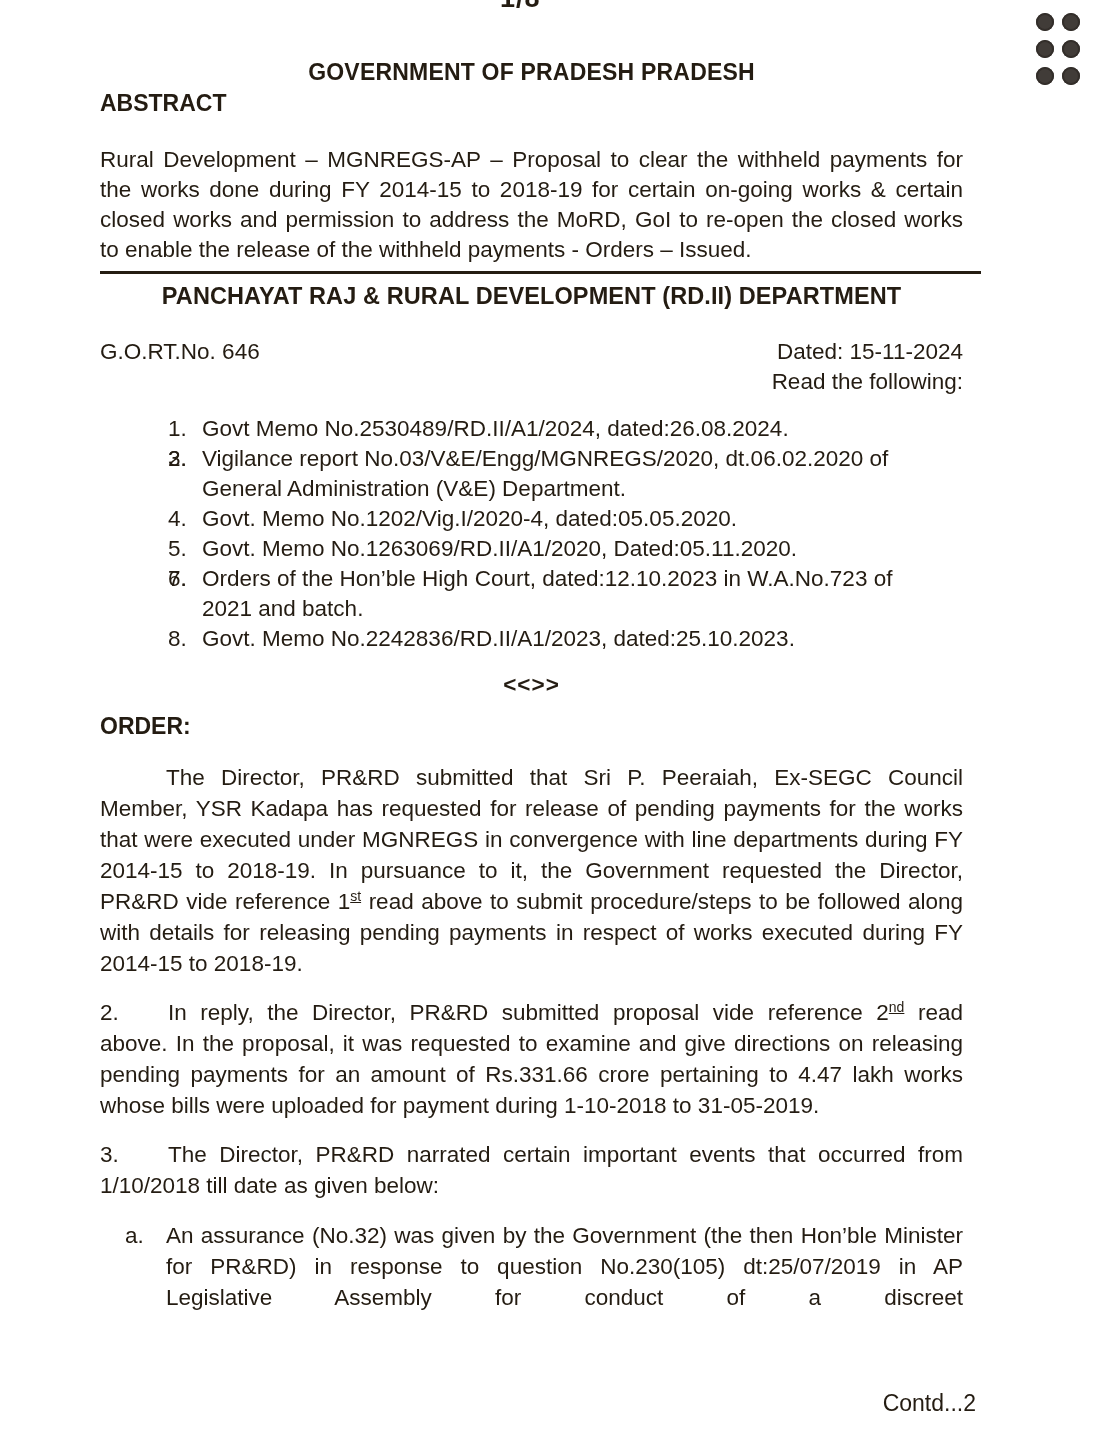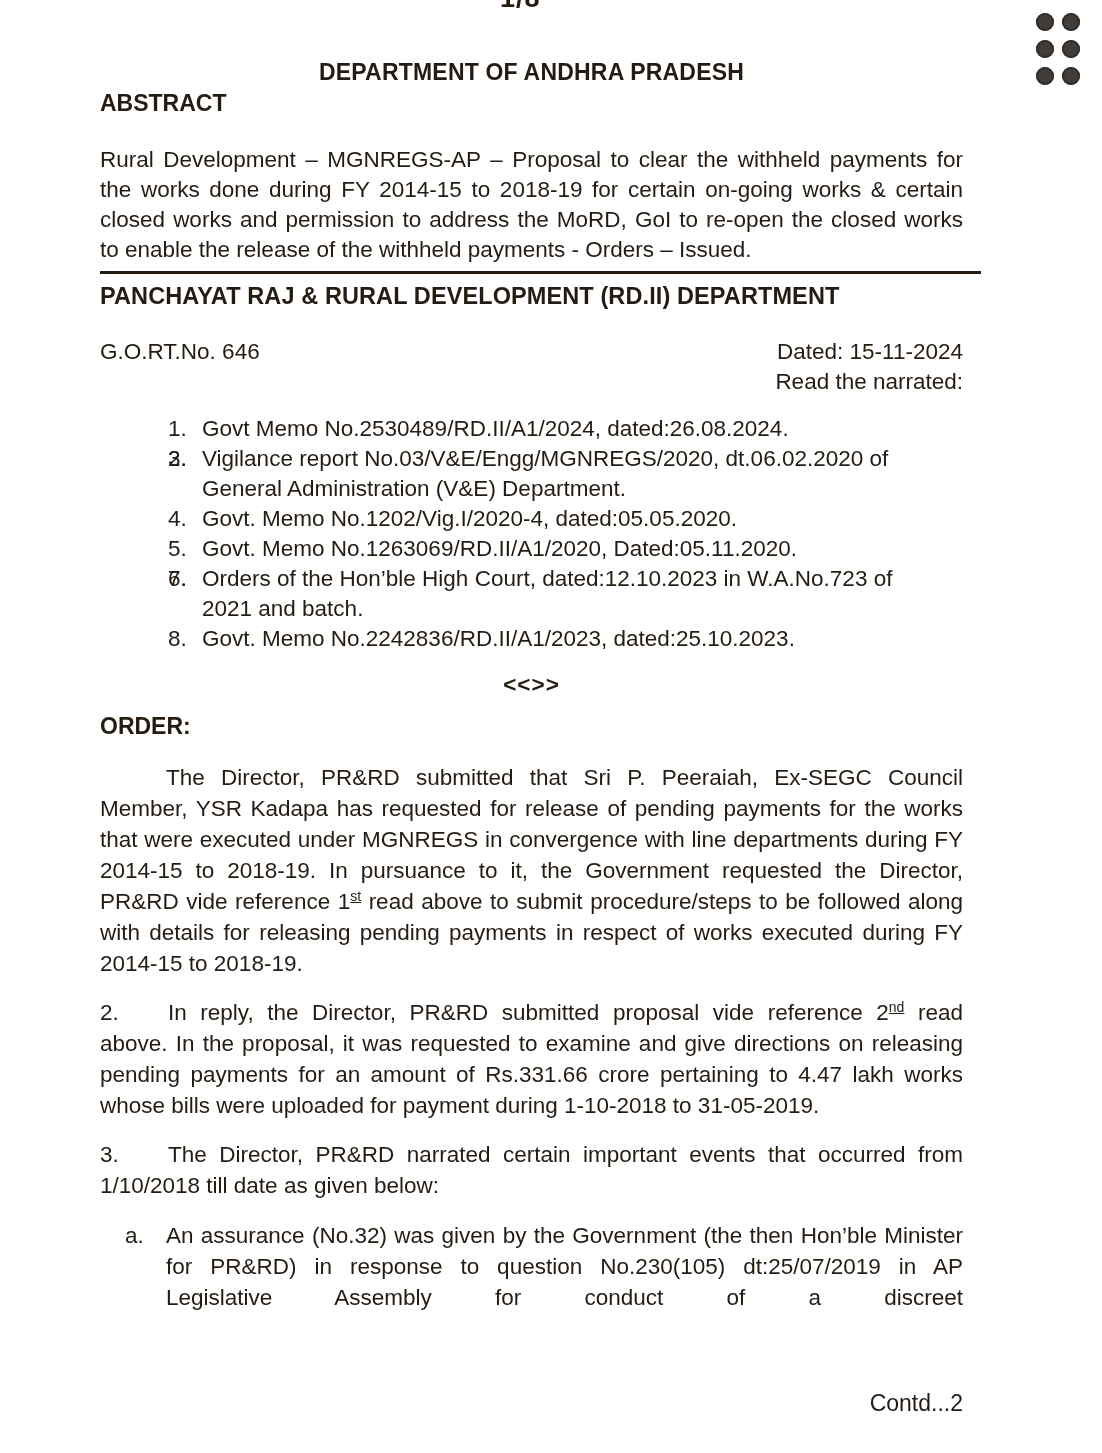--- a/index.html
+++ b/index.html
@@ -74,21 +74,21 @@
   .rule {
     margin-top: 6px;
     margin-right: -18px;
     border: 0;
     border-top: 3px solid #241c12;
   }
   .dept-heading {
     margin-top: 9px;
     font-size: 23.5px;
     font-weight: bold;
-    text-align: left;
+    text-align: center;
     letter-spacing: 0.1px;
   }
   .go-row {
     margin-top: 27px;
     display: flex;
     justify-content: space-between;
     font-size: 22.5px;
     line-height: 30px;
     gap: 44px;
   }
@@ -136,21 +136,21 @@
     position: relative;
     padding-left: 41px;
     font-size: 22.5px;
     line-height: 31px;
     text-align: justify;
     text-align-last: justify;
   }
   .sub-item .label { position: absolute; left: 0; }
   .contd {
     position: absolute;
-    left: 100px;
+    left: 113px;
     top: 1388px;
     width: 863px;
     text-align: right;
     font-size: 23px;
     line-height: 30px;
   }
 </style>
 </head>
 <body>
 
@@ -164,34 +164,34 @@
     <div class="dot"></div>
     <div class="dot"></div>
     <div class="dot"></div>
     <div class="dot"></div>
     <div class="dot"></div>
     <div class="dot"></div>
   </div>
 
   <div class="content">
 
-    <div class="org-title">DEPARTMENT OF ANDHRA PRADESH</div>
+    <div class="org-title">GOVERNMENT OF PRADESH PRADESH</div>
     <div class="abstract-label">ABSTRACT</div>
 
     <div class="abstract-para">Rural Development – MGNREGS-AP – Proposal to clear the withheld payments for the works done during FY 2014-15 to 2018-19 for certain on-going works &amp; certain closed works and permission to address the MoRD, GoI to re-open the closed works to enable the release of the withheld payments - Orders – Issued.</div>
 
     <hr class="rule">
 
     <div class="dept-heading">PANCHAYAT RAJ &amp; RURAL DEVELOPMENT (RD.II) DEPARTMENT</div>
 
     <div class="go-row">
       <span>G.O.RT.No. 646</span>
       <span>Dated: 15-11-2024</span>
     </div>
-    <div class="read-following">Read the narrated:</div>
+    <div class="read-following">Read the following:</div>
 
     <div class="read-list">
       <div class="read-item">
         <span class="num">1.</span>
         <span>Govt Memo No.2530489/RD.II/A1/2024, dated:26.08.2024.</span>
       </div>
       <div class="read-item">
         <span class="num">2.</span>
       </div>
       <div class="read-item">

